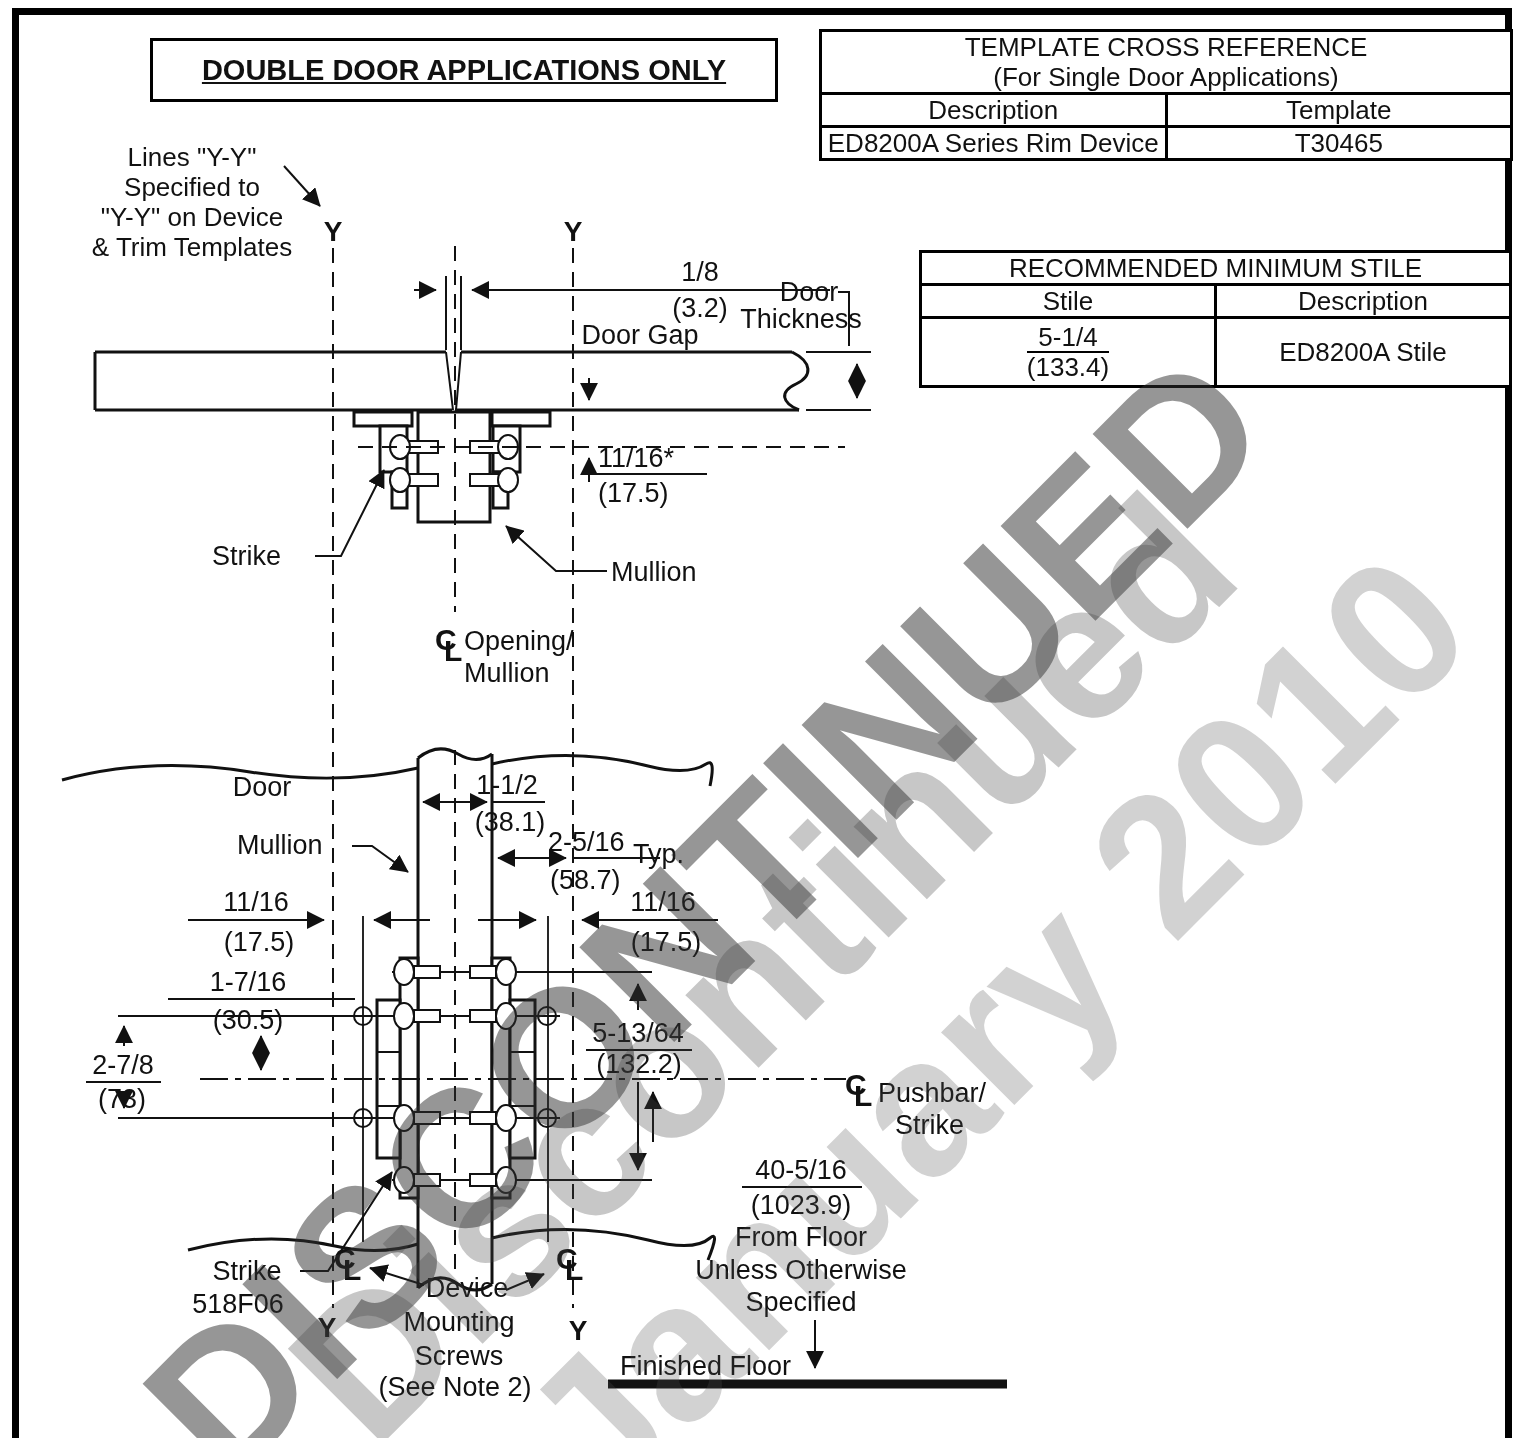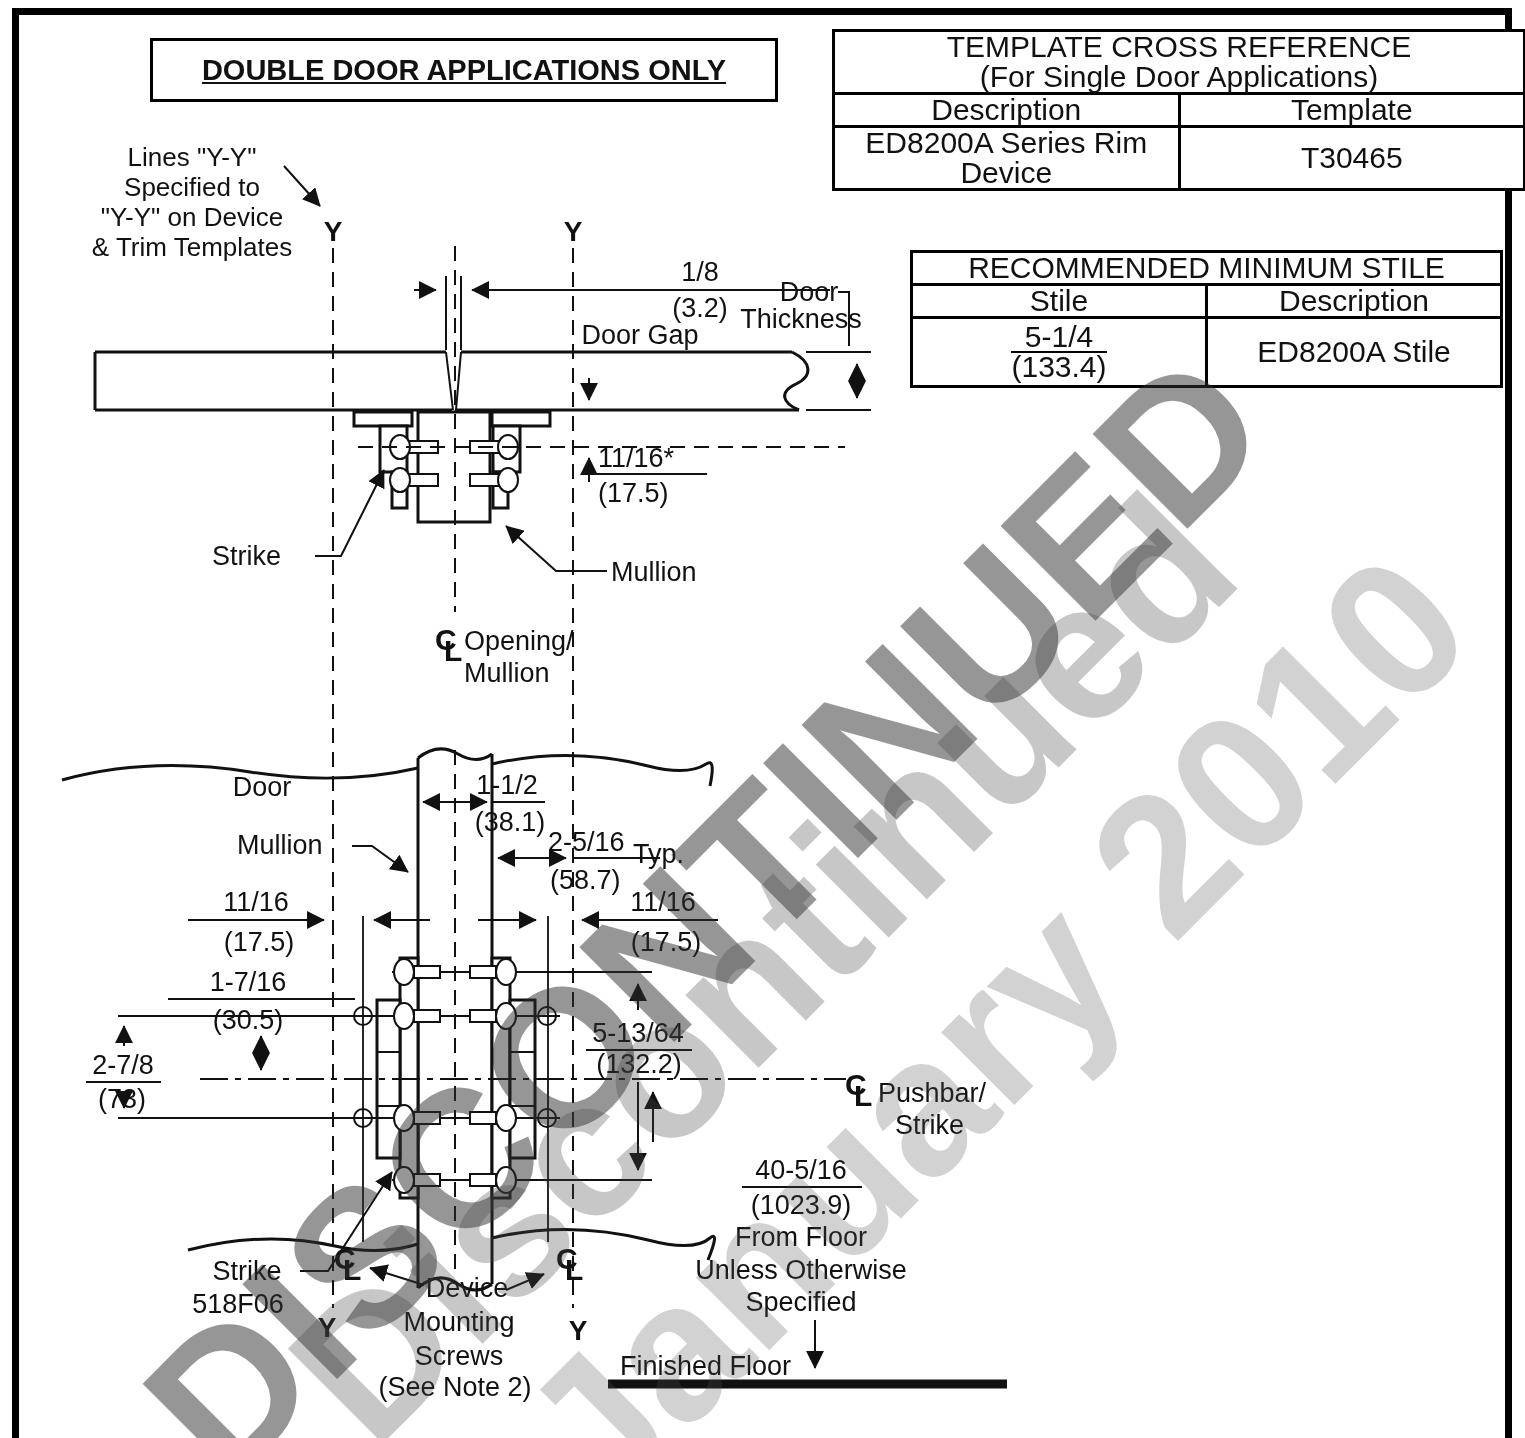--- a/index.html
+++ b/index.html
@@ -3,24 +3,24 @@
 <meta charset="utf-8">
 <style>
   html,body{margin:0;padding:0;background:#fff;}
   #page{position:relative;width:1525px;height:1438px;background:#fff;overflow:hidden;
         font-family:"Liberation Sans",sans-serif;color:#111;}
   
   #border{position:absolute;left:12px;top:8px;right:13px;height:1500px;
           border:7px solid #000;border-bottom:none;z-index:2;pointer-events:none;}
   #titlebox{position:absolute;left:150px;top:38px;width:622px;height:58px;border:3px solid #000;
             display:flex;align-items:center;justify-content:center;font-weight:bold;font-size:29px;z-index:3;text-decoration:underline;}
-  table.ref{position:absolute;border-collapse:collapse;table-layout:fixed;z-index:3;font-size:30px;background:#fff;margin-left:13px;}
+  table.ref{position:absolute;border-collapse:collapse;table-layout:fixed;z-index:3;font-size:26px;background:#fff;}
   table.ref td{border:3px solid #000;text-align:center;padding:0 4px;line-height:30px;}
   #xref{left:819px;top:29px;width:694px;}
-  #stile{left:897px;top:250px;width:593px;}
+  #stile{left:919px;top:250px;width:593px;}
   td.leftcell{text-align:left;padding-left:12px;}
   .frac{display:inline-block;text-align:center;line-height:28px;}
   .frac .num{display:block;border-bottom:2px solid #000;padding:0 4px;}
   .frac .den{display:block;}
   #noteyy{position:absolute;left:78px;top:142px;width:228px;text-align:center;
           font-size:26px;line-height:30px;z-index:3;}
   svg{position:absolute;left:0;top:0;z-index:1;}
   svg text{font-family:"Liberation Sans",sans-serif;fill:#111;font-size:27px;}
   .ln{stroke:#111;fill:none;}
   .s3{stroke-width:3px;} .s2{stroke-width:2px;} .s15{stroke-width:1.8px;}

